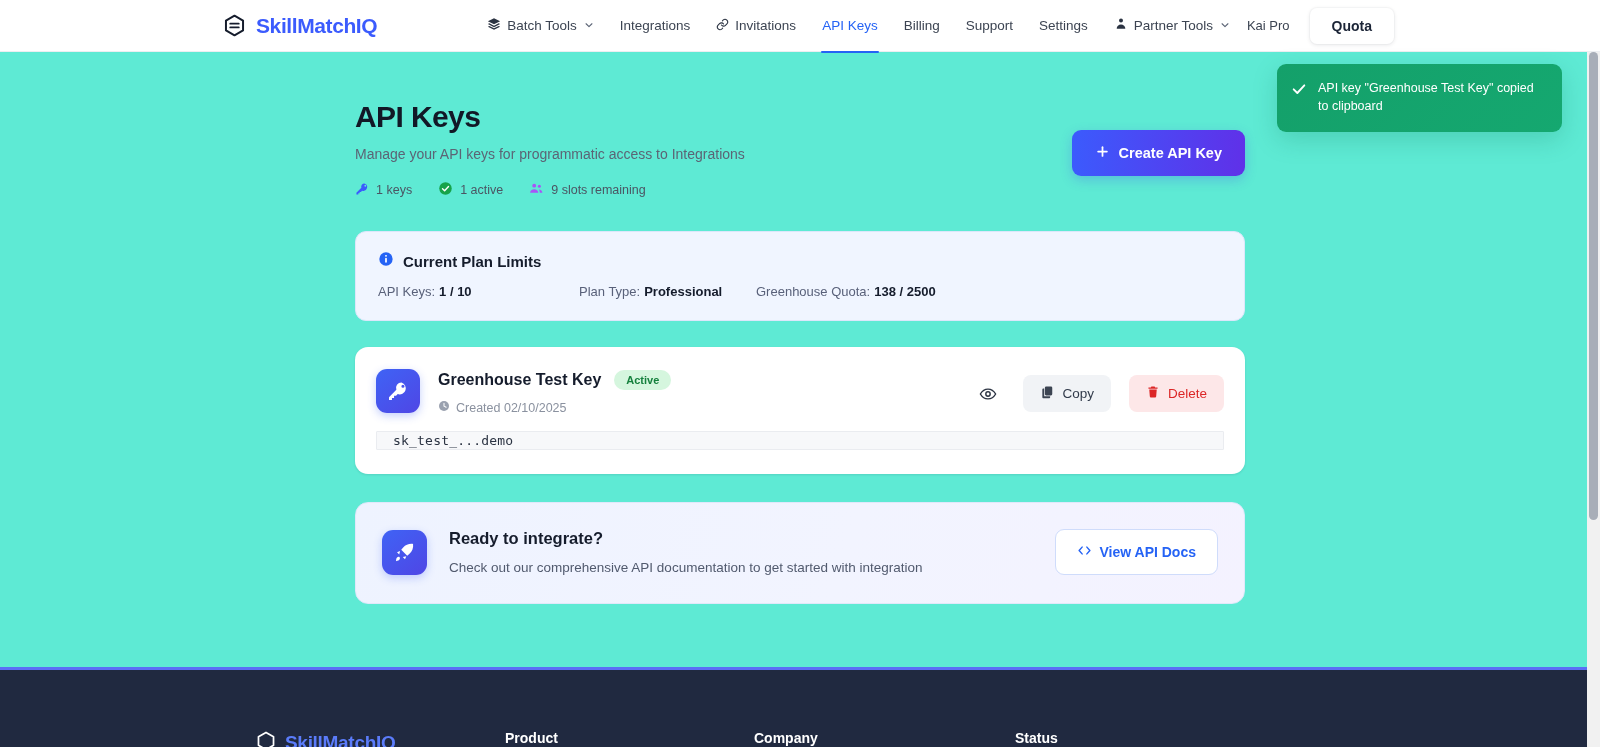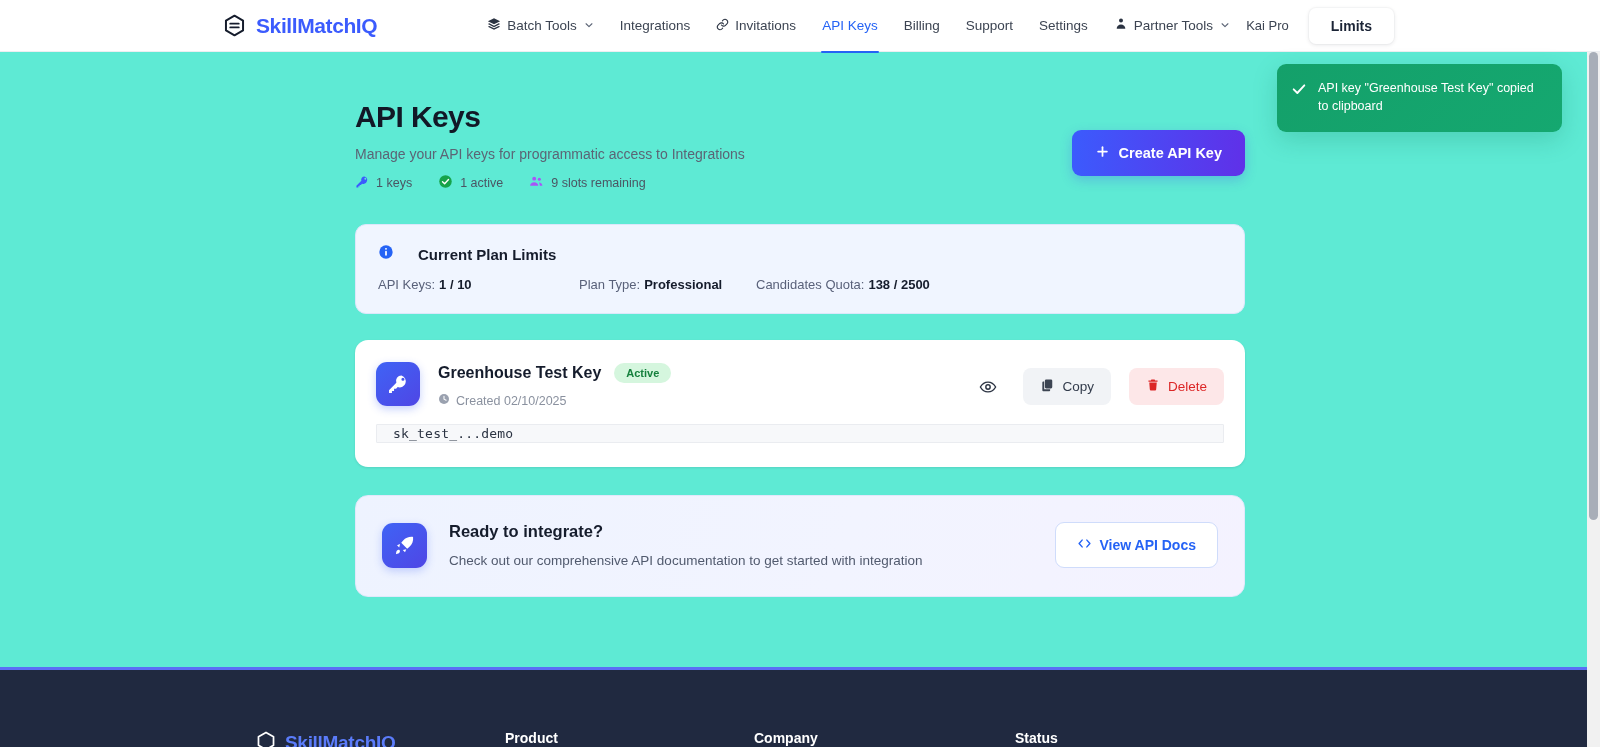--- a/index.html
+++ b/index.html
@@ -60,29 +60,29 @@
   .toast-check { flex: 0 0 auto; margin-top: 1px; }
   .toast-text { font-size: 12.5px; line-height: 1.42; color: #ffffff; }
 
   
   .main { position: absolute; top: 52px; left: 0; right: 0; bottom: 0; overflow: hidden; }
   .container { width: 890px; margin: 0 auto; padding-top: 48px; }
 
   .page-title { font-size: 30px; font-weight: 700; color: #121826; letter-spacing: -0.6px; }
   .page-sub { font-size: 14px; color: #5b6475; margin-top: 12px; }
 
-  .stats { display: flex; align-items: center; gap: 26px; margin-top: 12px; }
+  .stats { display: flex; align-items: center; gap: 26px; margin-top: 19px; }
   .stat { display: flex; align-items: center; gap: 7px; font-size: 12.5px; color: #4b5563; }
 
   
   .plan-card {
     margin-top: 32px; background: #f0f5ff; border: 1px solid #dce7fb;
     border-radius: 11px; padding: 19px 22px 21px;
   }
-  .plan-head { display: flex; align-items: center; gap: 24px; }
+  .plan-head { display: flex; align-items: center; gap: 9px; }
   .plan-title { font-size: 15px; font-weight: 700; color: #151c2c; }
   .plan-row { display: flex; align-items: center; margin-top: 13px; }
   .plan-field { font-size: 13px; color: #59617a; white-space: nowrap; }
   .plan-field b { color: #151c2c; font-weight: 700; margin-left: 4px; }
   .plan-f1 { width: 201px; }
   .plan-f2 { width: 177px; }
 
   
   .key-card {
     margin-top: 26px; background: #ffffff; border-radius: 13px;
@@ -261,21 +261,21 @@
         <span class="nav-caret">
           <svg width="10" height="10" viewBox="0 0 24 24" fill="none" stroke="#5b6475" stroke-width="2.6" stroke-linecap="round" stroke-linejoin="round">
               <polyline points="5,9 12,16 19,9"></polyline>
             </svg>
         </span>
       </div>
     </div>
 
     <div class="nav-right">
       <span class="user-name">Kai Pro</span>
-      <button class="logout-btn">Limits</button>
+      <button class="logout-btn">Quota</button>
     </div>
   </div>
 
   <div class="toast">
     <span class="toast-check">
       <svg width="16" height="16" viewBox="0 0 24 24" fill="none" stroke="#ffffff" stroke-width="2.8" stroke-linecap="round" stroke-linejoin="round">
           <polyline points="4,12.5 9.5,18 20,6.5"></polyline>
         </svg>
     </span>
     <span class="toast-text">API key "Greenhouse Test Key" copied to clipboard</span>
@@ -340,21 +340,21 @@
           <span class="plan-title">Current Plan Limits</span>
         </div>
         <div class="plan-row">
           <div class="plan-field plan-f1">
             <span>API Keys:</span><b>1 / 10</b>
           </div>
           <div class="plan-field plan-f2">
             <span>Plan Type:</span><b>Professional</b>
           </div>
           <div class="plan-field">
-            <span>Candidates Quota:</span><b>138 / 2500</b>
+            <span>Greenhouse Quota:</span><b>138 / 2500</b>
           </div>
         </div>
       </div>
 
       <div class="key-card">
         <div class="key-head">
           <div class="key-icon">
             <svg width="22" height="22" viewBox="0 0 24 24" fill="#ffffff">
               <path d="M15.8 2.6a6 6 0 0 0-5.6 8.1L2.2 18.7v3.1h3.2v-2.3h2.3v-2.3h2.2l1.8-1.8a6 6 0 1 0 4.1-12.8zm1.6 5.9a1.7 1.7 0 1 1 0-3.4 1.7 1.7 0 0 1 0 3.4z"></path>
             </svg>

